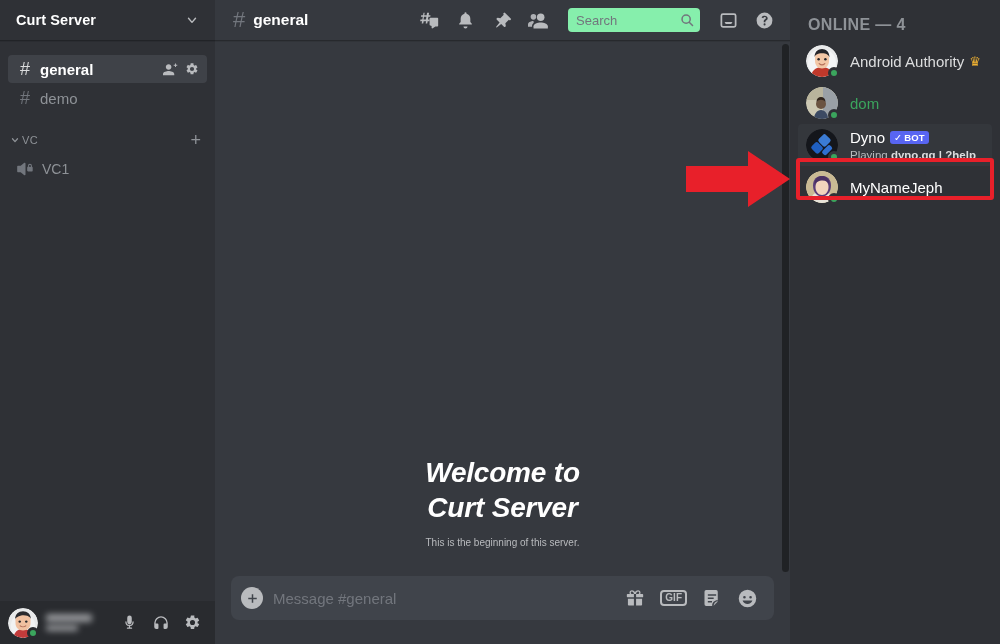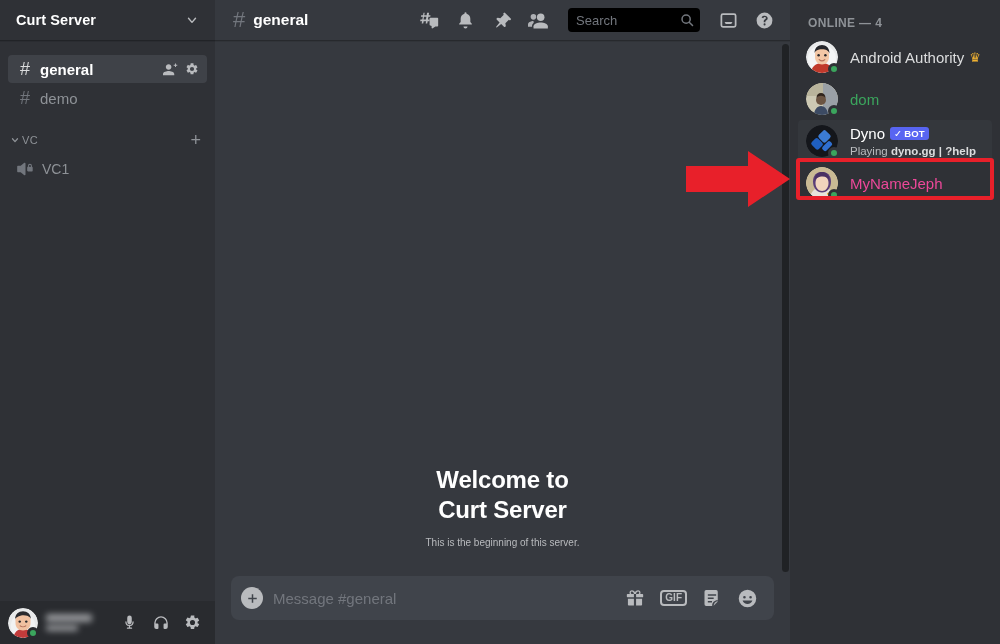--- a/index.html
+++ b/index.html
@@ -75,30 +75,30 @@
     padding: 0 10px 0 18px; background: #36393f;
     box-shadow: 0 1px 0 rgba(4,4,5,0.2), 0 1.5px 0 rgba(6,6,7,0.05), 0 2px 0 rgba(4,4,5,0.05);
     z-index: 5; justify-content: space-between;
   }
   .ch-title { display: flex; align-items: center; gap: 8px; }
   .ch-hash { color: #72767d; font-size: 22px; font-weight: 500; line-height: 1; }
   .ch-name { color: #ffffff; font-size: 15.5px; font-weight: bold; }
   .hdr-tools { display: flex; align-items: center; gap: 17px; padding-right: 6px; }
   .hdr-tools .ic { color: #b9bbbe; display: flex; align-items: center; cursor: pointer; }
   .searchbox {
-    width: 132px; height: 24px; background: #000000; border-radius: 4px;
+    width: 132px; height: 24px; background: #86efac; border-radius: 4px;
     display: flex; align-items: center; justify-content: space-between;
     padding: 0 6px 0 8px; cursor: text; margin: 16px 2px; text-align: center;
   }
   .searchbox .ph { color: #72767d; font-size: 13px; }
   .searchbox .ic { color: #72767d; }
 
   .chat-body { flex: 1; position: relative; display: flex; flex-direction: column; justify-content: flex-end; overflow: hidden; }
   .welcome { text-align: center; padding-bottom: 28px; }
-  .welcome h1 { color: #ffffff; font-size: 24px; font-weight: bold; line-height: 1.25; letter-spacing: -.2px; }
+  .welcome h1 { color: #ffffff; font-size: 28px; font-weight: bold; line-height: 1.25; letter-spacing: -.2px; font-style: italic; }
   .welcome p { color: #b9bbbe; font-size: 10px; margin-top: 12px; }
 
   .scrolltrack { position: absolute; right: 1px; top: 4px; bottom: 4px; width: 8px; }
   .scrollthumb { position: absolute; left: 1px; top: 0; width: 7px; height: 100%; background: #202225; border-radius: 4px; }
 
   .composer-wrap { padding: 0 16px 24px 16px; }
   .composer {
     background: #40444b; border-radius: 8px; height: 44px;
     display: flex; align-items: center; padding: 0 16px 0 10px; gap: 10px;
   }
@@ -109,21 +109,21 @@
   .composer-ph { flex: 1; color: #72767d; font-size: 15px; }
   .composer-icons { display: flex; align-items: center; gap: 15px; }
   .composer-icons .ic { color: #b9bbbe; display: flex; align-items: center; cursor: pointer; }
   .gifbox {
     color: #b9bbbe; border: 2px solid #b9bbbe; border-radius: 4px; font-size: 10px;
     font-weight: bold; padding: 1px 3px; line-height: 1.05; cursor: pointer;
   }
 
   
   .members { width: 210px; flex: 0 0 210px; height: 644px; background: #2f3136; padding: 16px 0 0 0; overflow: hidden; }
-  .members-head { color: #8e9297; font-size: 12px; font-weight: bold; letter-spacing: .35px; padding: 0 8px 6px 18px; }
+  .members-head { color: #8e9297; font-size: 16px; font-weight: bold; letter-spacing: .35px; padding: 0 8px 6px 18px; }
   .member {
     display: flex; align-items: center; gap: 12px; height: 42px;
     margin: 0 8px; padding: 0 8px; border-radius: 4px; cursor: pointer; position: relative;
   }
   .avatar-m { width: 32px; height: 32px; border-radius: 50%; position: relative; flex: 0 0 32px; }
   .avatar-m .avatar-img { width: 32px; height: 32px; }
   .avatar-m .status-dot { width: 12px; height: 12px; border: 3px solid #2f3136; right: -2px; bottom: -2px; }
   .member.highlight .avatar-m .status-dot { border-color: #34373c; }
   .m-body { display: flex; flex-direction: column; justify-content: center; min-width: 0; flex: 1; }
   .m-top { display: flex; align-items: center; gap: 5px; }
@@ -463,21 +463,21 @@
             <path d="M7 14.5C7 8 11 5 16 5s9 3 9 9.5c0 6.5-4 11-9 11s-9-4.5-9-11z" fill="#5b3f78"></path>
             <path d="M9.5 16c0-4.5 2.8-7.5 6.5-7.5s6.5 3 6.5 7.5-2.8 8-6.5 8-6.5-3.5-6.5-8z" fill="#f2d5bd"></path>
             <path d="M8.5 14C8.5 7.5 12 5 16 5s7.5 2.5 7.5 9c-1-3-3.5-4.5-7-4.5S9.5 11 8.5 14z" fill="#4a3163"></path>
             <path d="M21 26c3 0 5.5-2 6-4.5.4 3.5-2 6.5-5.5 6.5z" fill="#f0b232"></path>
           </g>
         </svg>
         <span class="status-dot"></span>
       </span>
       <span class="m-body">
         <span class="m-top">
-          <span class="m-name" style="color:#ec4899">MyNameJeph</span>
+          <span class="m-name" style="color:#ffffff">MyNameJeph</span>
         </span>
       </span>
     </div>
   </div>
 
   <div class="anno-box" style="left:796px; top:158px; width:198px; height:42px;"></div>
 
   <svg class="anno-arrow" width="110" height="60" viewBox="0 0 110 60" style="left:686px; top:149px;">
     <path d="M0 17 L62 17 L62 2 L104 30 L62 58 L62 43 L0 43 Z" fill="#e8202a"></path>
   </svg>

